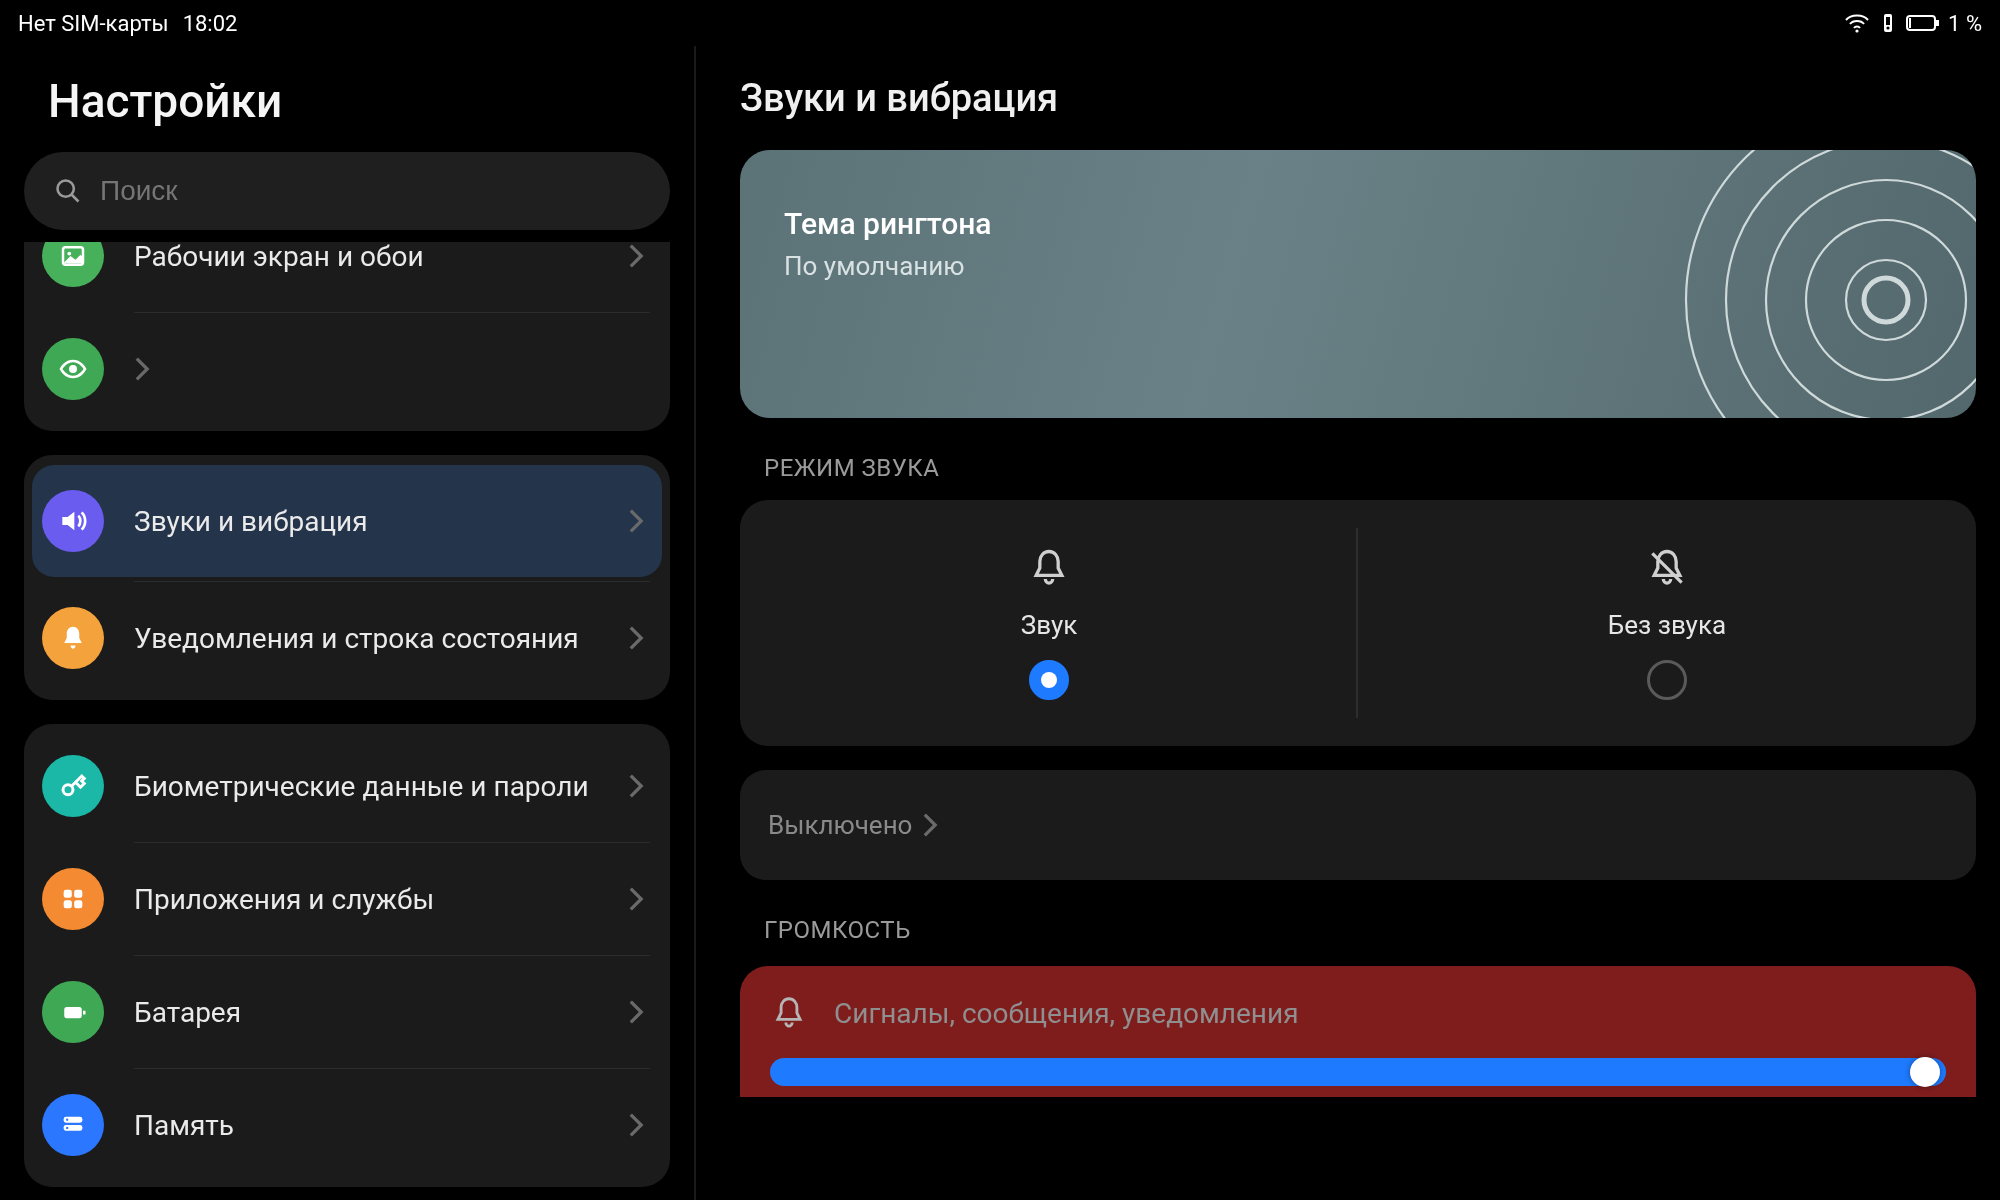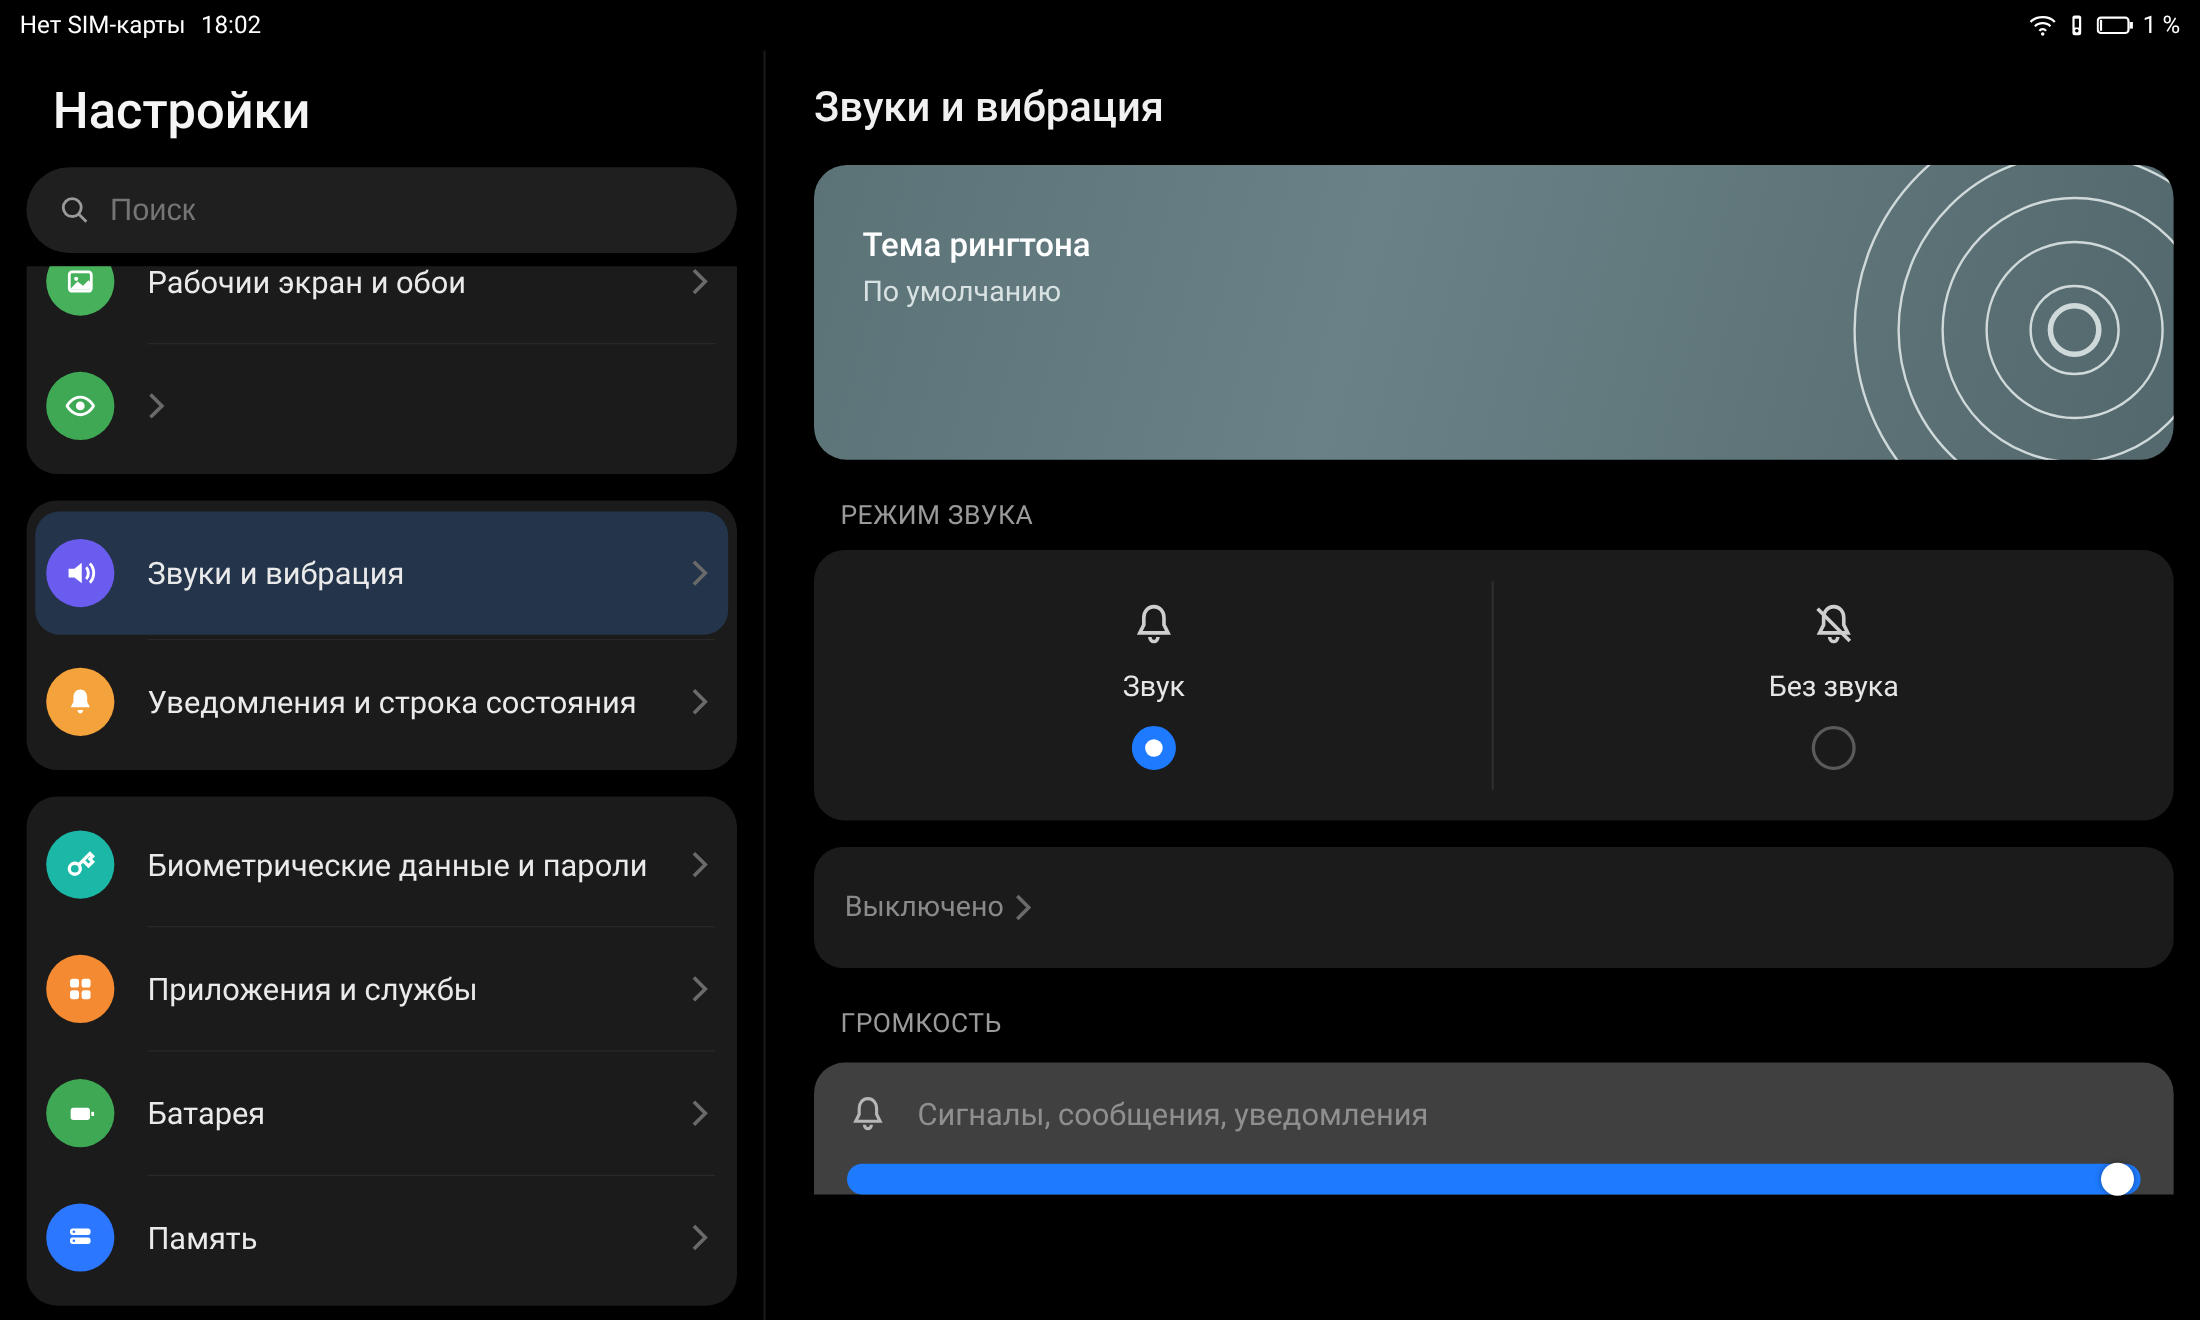--- a/index.html
+++ b/index.html
@@ -218,23 +218,23 @@
     display: flex;
     align-items: center;
     padding: 0 28px;
     margin-top: 24px;
     cursor: pointer;
   }
   .row-card .row-label { flex: 1; font-size: 30px; color: #eaeaea; }
   .row-card .row-value { font-size: 26px; color: #8a8a8a; margin-right: 10px; }
 
   .volume-card {
-    background: #404040;
+    background: #7f1d1d;
     border-radius: 28px 28px 0 0;
-    padding: 28px 30px 0 30px;
+    padding: 28px 30px 11px 30px;
     margin-top: 4px;
   }
   .volume-row {
     display: flex;
     align-items: center;
     gap: 26px;
     color: #9a9a9a;
   }
   .volume-row .vol-label { font-size: 28px; color: #8f8f8f; }
   .slider {

